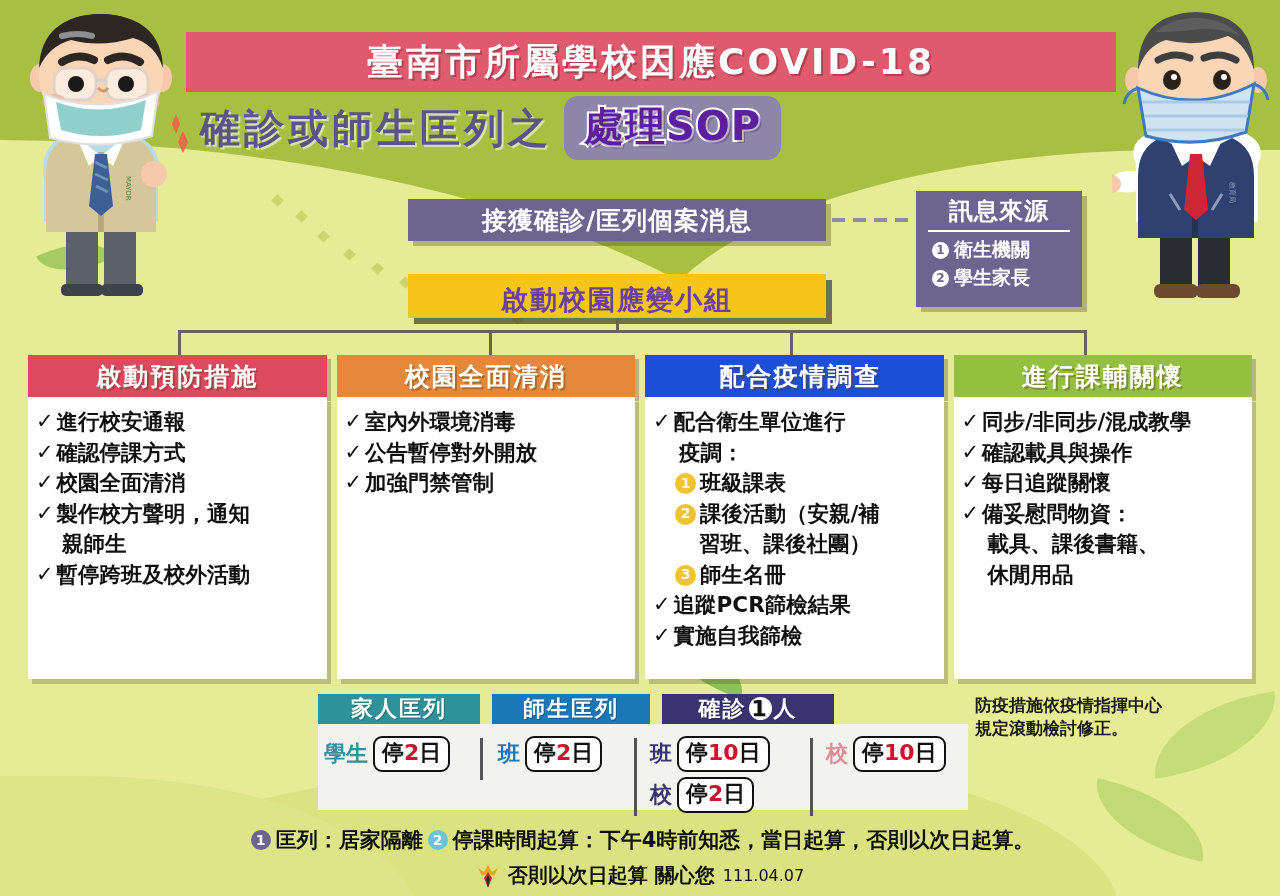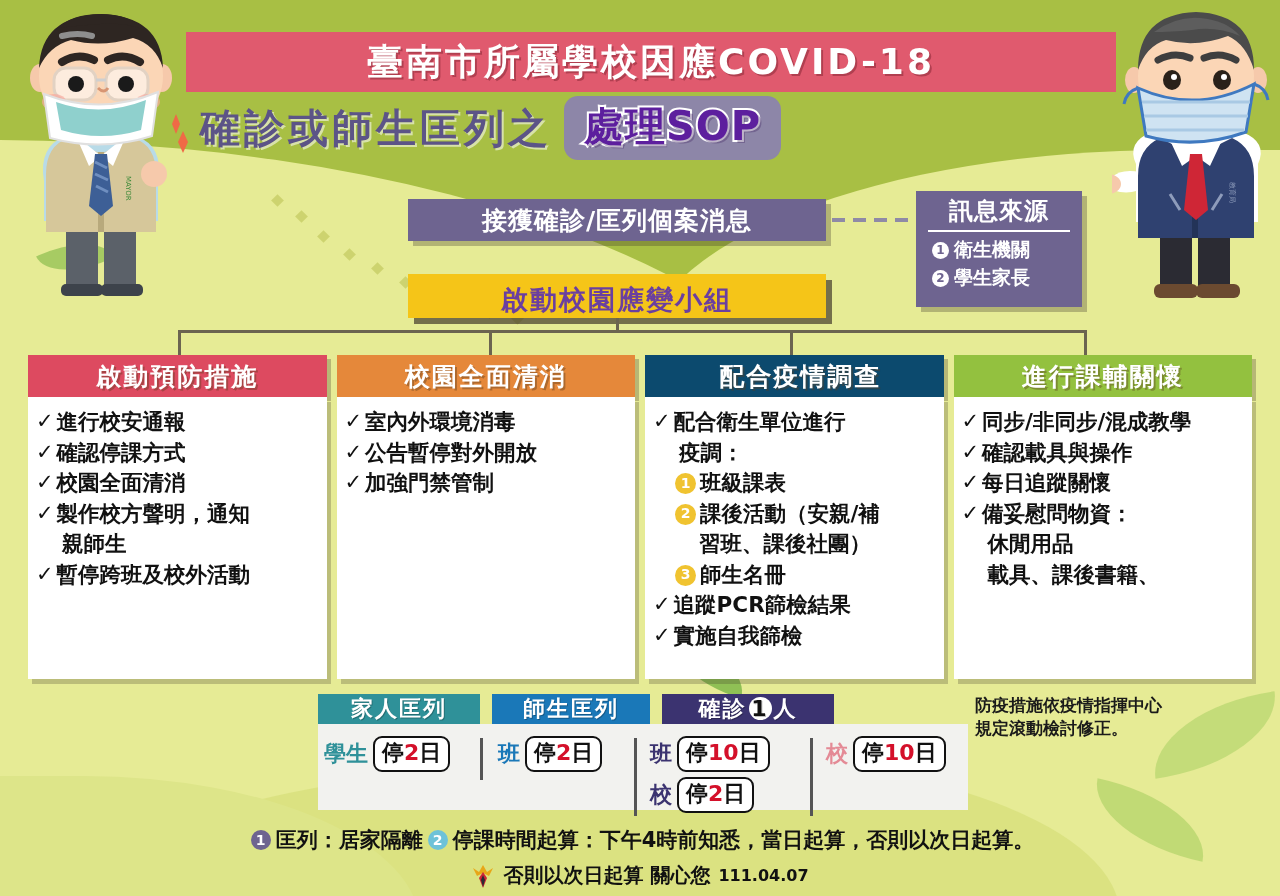--- a/index.html
+++ b/index.html
@@ -195,21 +195,21 @@
   }
   .pnum.p-a{background:#6e6490;}
   .pnum.p-b{background:#6ec2d8;}
   .foot2{
     position:absolute;left:0;top:862px;width:1280px;
     display:flex;align-items:center;justify-content:center;gap:8px;
     font-family:"DejaVu Sans","Liberation Sans",sans-serif;
   }
   .foot2 .logo{width:24px;height:26px;flex:none;}
   .foot2 .org{font-size:20px;font-weight:bold;color:#111;}
-  .foot2 .date{font-size:16px;font-weight:bold;color:#111;}
+  .foot2 .date{font-size:16px;font-weight:normal;color:#111;}
 </style>
 </head>
 <body>
 
 <div id="poster">
 
   <div class="bg-base"></div>
   <div class="bg-olive"></div>
   <div class="bg-olive-curve"></div>
   <div class="bg-olive-curve2"></div>
@@ -429,21 +429,21 @@
             <span class="txt">公告暫停對外開放</span>
           </div>
         <div class="bullet">
             <span class="tick">✓</span>
             <span class="txt">加強門禁管制</span>
           </div>
       </div>
     </div>
 
     <div class="col">
-      <div class="col-head" id="h2" style="background: #0c4a6e; padding-left: 12px;">
+      <div class="col-head" id="h2" style="background: #1d4ed8; padding-left: 12px;">
         <span>配合疫情調查</span>
       </div>
       <div class="col-body">
         <div class="bullet">
             <span class="tick">✓</span>
             <span class="txt">配合衛生單位進行</span>
           </div>
         <div class="cont">疫調：</div>
         <div class="sub">
             <span class="cnum">1</span>
@@ -483,22 +483,22 @@
             <span class="txt">確認載具與操作</span>
           </div>
         <div class="bullet">
             <span class="tick">✓</span>
             <span class="txt">每日追蹤關懷</span>
           </div>
         <div class="bullet">
             <span class="tick">✓</span>
             <span class="txt">備妥慰問物資：</span>
           </div>
+        <div class="cont">載具、課後書籍、</div>
         <div class="cont">休閒用品</div>
-        <div class="cont">載具、課後書籍、</div>
       </div>
     </div>
   </div>
 
   <div class="table-wrap">
     <div class="tbl-body"></div>
 
     <div class="tbl-heads">
       <div class="th" id="th0" style="width: 142px; background: rgb(47, 145, 153); text-align: right;">
         <span>家人匡列</span>

